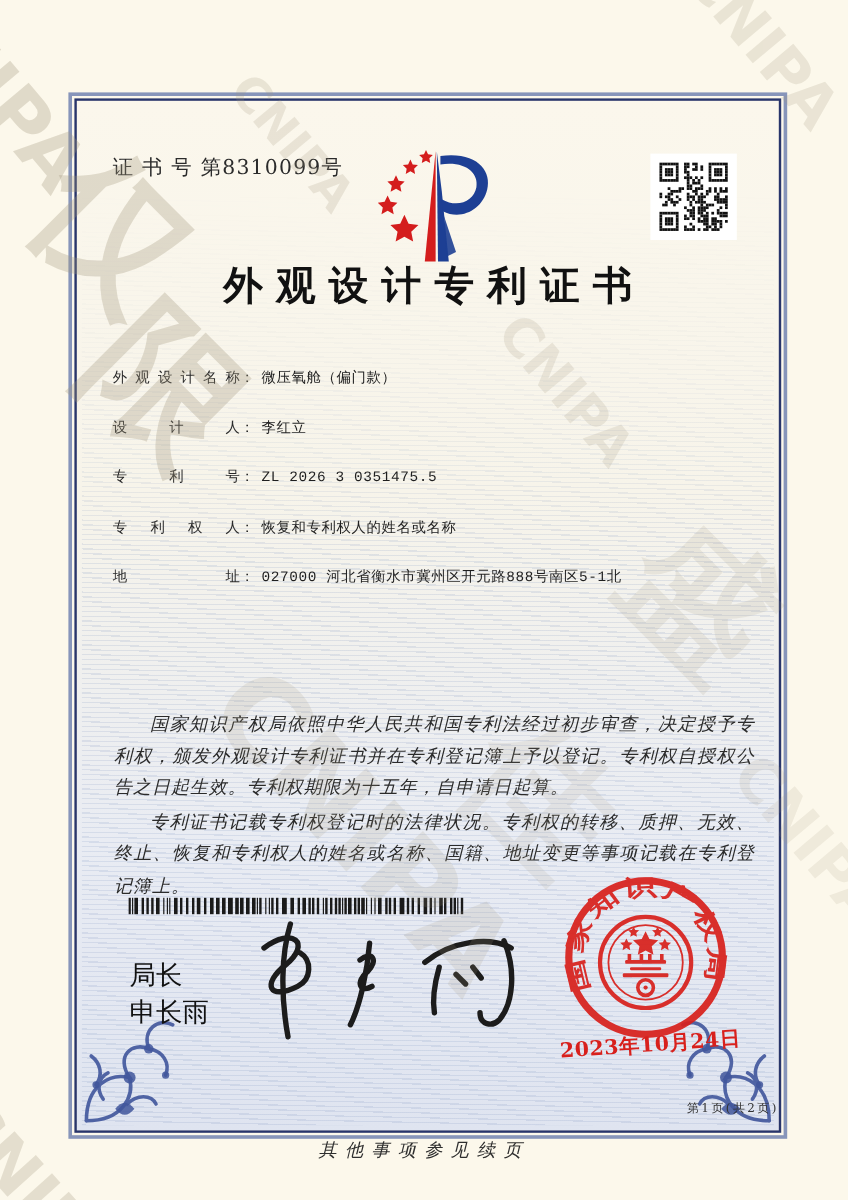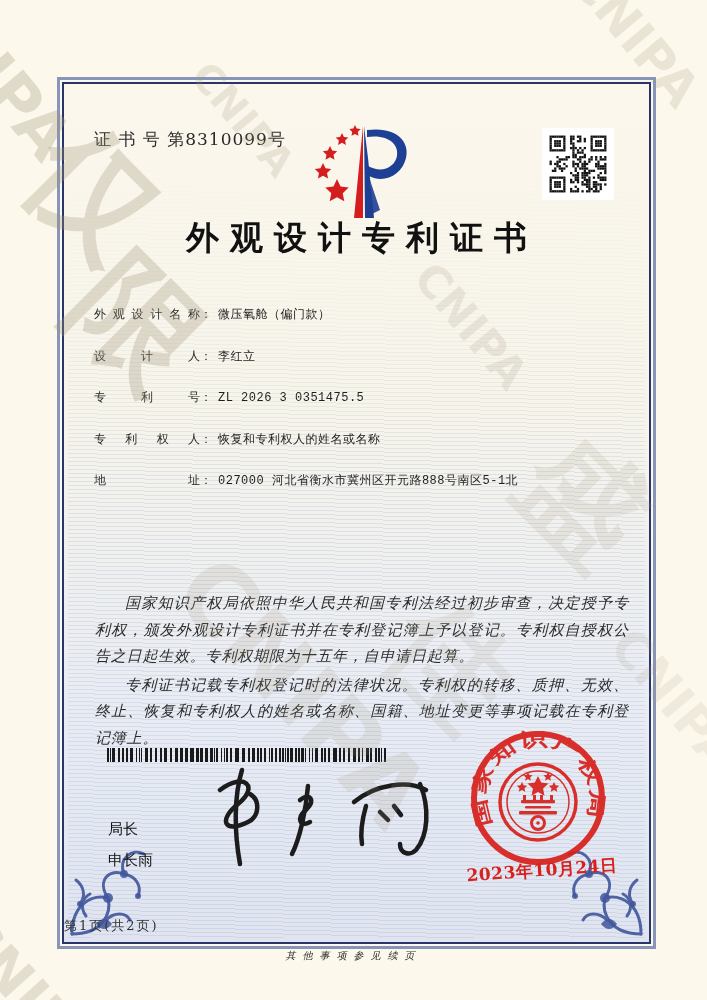--- a/index.html
+++ b/index.html
@@ -54,32 +54,32 @@
   .grant-pair2{position:absolute;left:314px;top:0;}
   .grant-row .flabel{width:88px;}
   
   #paras{position:absolute;left:31px;top:506px;width:534px;}
   #paras p{
     margin:0 0 2px 0;font-size:15px;line-height:26.5px;text-indent:2em;
     text-align:justify;font-style:italic;letter-spacing:0.8px;color:#2b2b2b;
   }
   
   .barcode{position:absolute;left:43px;top:664px;width:281px;height:14px;}
-  .signer{position:absolute;left:44px;top:730px;font-family:"DejaVu Sans","Liberation Sans",sans-serif;
-          font-size:15px;line-height:31px;color:#111;}
+  .signer{position:absolute;left:44px;top:714px;font-family:"DejaVu Sans","Liberation Sans",sans-serif;
+          font-size:22px;line-height:31px;color:#111;}
   .signature{position:absolute;left:140px;top:672px;}
   .seal{position:absolute;left:404px;top:644px;opacity:0.93;mix-blend-mode:multiply;}
   .seal-date{
     position:absolute;left:398px;top:775px;width:160px;text-align:center;
     color:#d8201c;font-size:17px;font-weight:bold;transform:rotate(-4deg);letter-spacing:0.5px;
   }
-  .page-info{position:absolute;left:0;top:833px;width:100%;text-align:left;font-size:13px;letter-spacing:2px;color:#333;}
+  .page-info{position:absolute;left:0;top:833px;width:100%;text-align:right;font-size:10px;letter-spacing:2px;color:#333;}
   .continuation{
     position:absolute;left:0;top:949px;width:100%;text-align:center;z-index:3;
-    font-size:10px;letter-spacing:7px;font-style:italic;color:#2e2e2e;
+    font-size:15px;letter-spacing:7px;font-style:italic;color:#2e2e2e;
   }
 </style>
 </head>
 <body>
 
 <div id="watermarks">
     <span class="wm" style="left: -55px; top: -35px; font-size: 64px; opacity: 0.3; transform: rotate(50deg);">CNIPA</span>
     <span class="wm" style="left: 600px; top: -45px; font-size: 50px; opacity: 0.2; transform: rotate(50deg);">CNIPA</span>
     <span class="wm" style="left: 95px; top: 105px; font-size: 125px; opacity: 0.3; transform: rotate(45deg);">仅</span>
     <span class="wm" style="left: 138px; top: 235px; font-size: 125px; opacity: 0.3; transform: rotate(45deg);">限</span>

